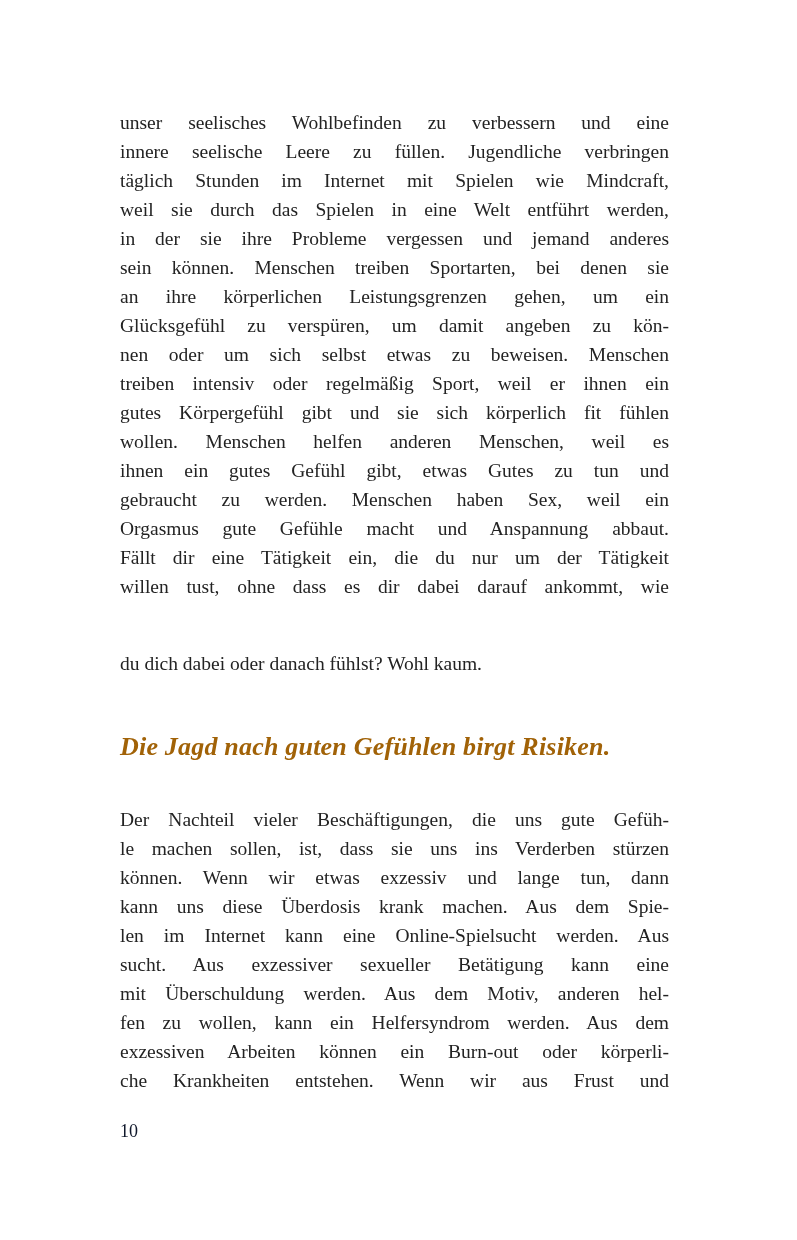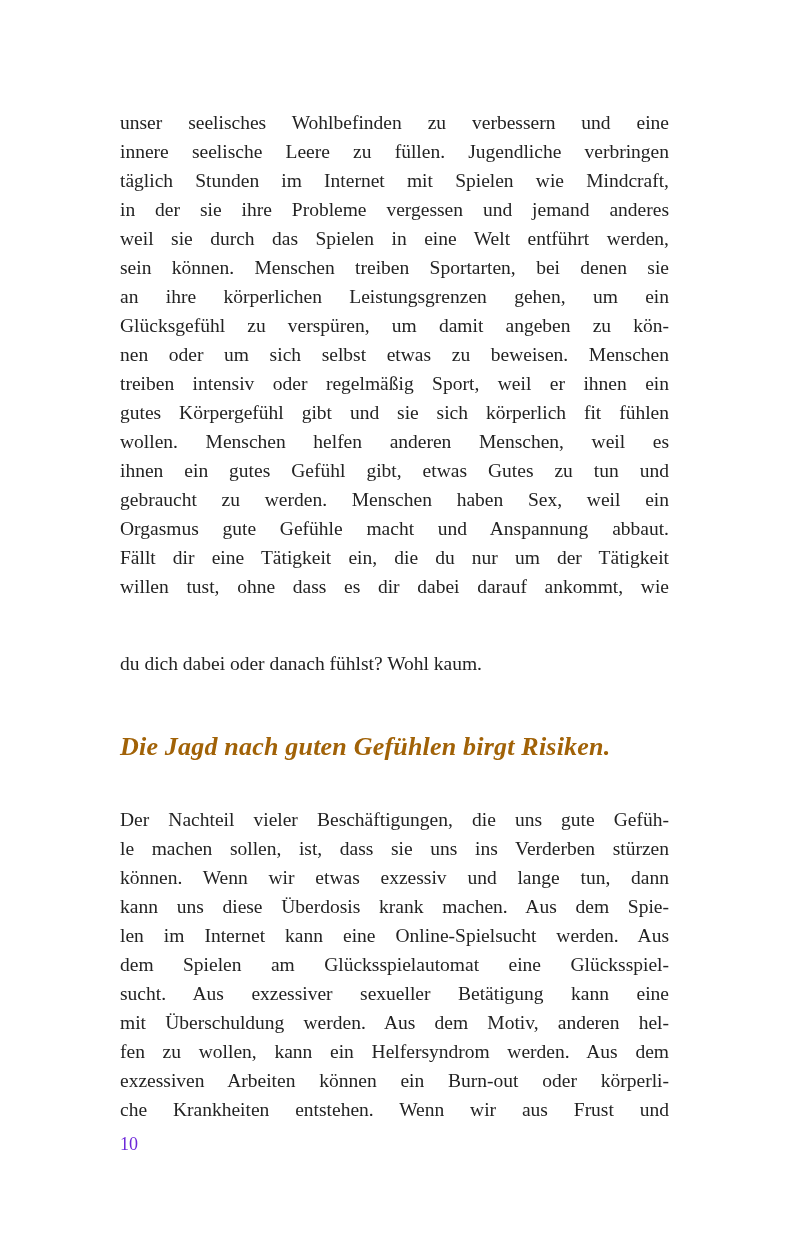--- a/index.html
+++ b/index.html
@@ -37,37 +37,37 @@
     font-family: "Liberation Serif", "DejaVu Serif", serif;
     font-style: italic;
     font-weight: 600;
     font-size: 26px;
     line-height: 34px;
     margin: 52px 0 41px 0;
     color: #a16207;
     letter-spacing: 0.2px;
   }
   .page-number {
-    margin-top: 8px;
+    margin-top: 24px;
     font-size: 18px;
     line-height: 24px;
-    color: #6d28d9;
+    color: #0f172a;
   }
 </style>
 </head>
 <body>
 
 <div class="page">
 
   <div class="paragraph">
       <div class="line">unser seelisches Wohlbefinden zu verbessern und eine</div>
       <div class="line">innere seelische Leere zu füllen. Jugendliche verbringen</div>
       <div class="line">täglich Stunden im Internet mit Spielen wie Mindcraft,</div>
+      <div class="line">weil sie durch das Spielen in eine Welt entführt werden,</div>
       <div class="line">in der sie ihre Probleme vergessen und jemand anderes</div>
-      <div class="line">weil sie durch das Spielen in eine Welt entführt werden,</div>
       <div class="line">sein können. Menschen treiben Sportarten, bei denen sie</div>
       <div class="line">an ihre körperlichen Leistungsgrenzen gehen, um ein</div>
       <div class="line">Glücksgefühl zu verspüren, um damit angeben zu kön-</div>
       <div class="line">nen oder um sich selbst etwas zu beweisen. Menschen</div>
       <div class="line">treiben intensiv oder regelmäßig Sport, weil er ihnen ein</div>
       <div class="line">gutes Körpergefühl gibt und sie sich körperlich fit fühlen</div>
       <div class="line">wollen. Menschen helfen anderen Menschen, weil es</div>
       <div class="line">ihnen ein gutes Gefühl gibt, etwas Gutes zu tun und</div>
       <div class="line">gebraucht zu werden. Menschen haben Sex, weil ein</div>
       <div class="line">Orgasmus gute Gefühle macht und Anspannung abbaut.</div>
@@ -77,21 +77,20 @@
     </div>
 
   <h2 class="heading">Die Jagd nach guten Gefühlen birgt Risiken.</h2>
 
   <div class="paragraph">
       <div class="line">Der Nachteil vieler Beschäftigungen, die uns gute Gefüh-</div>
       <div class="line">le machen sollen, ist, dass sie uns ins Verderben stürzen</div>
       <div class="line">können. Wenn wir etwas exzessiv und lange tun, dann</div>
       <div class="line">kann uns diese Überdosis krank machen. Aus dem Spie-</div>
       <div class="line">len im Internet kann eine Online-Spielsucht werden. Aus</div>
-      <div class="line">dem Spielen am Glücksspielautomat eine Glücksspiel-</div>
       <div class="line">sucht. Aus exzessiver sexueller Betätigung kann eine</div>
       <div class="line">mit Überschuldung werden. Aus dem Motiv, anderen hel-</div>
       <div class="line">fen zu wollen, kann ein Helfersyndrom werden. Aus dem</div>
       <div class="line">exzessiven Arbeiten können ein Burn-out oder körperli-</div>
       <div class="line">che Krankheiten entstehen. Wenn wir aus Frust und</div>
     </div>
 
   <div class="page-number">10</div>
 
 </div>

